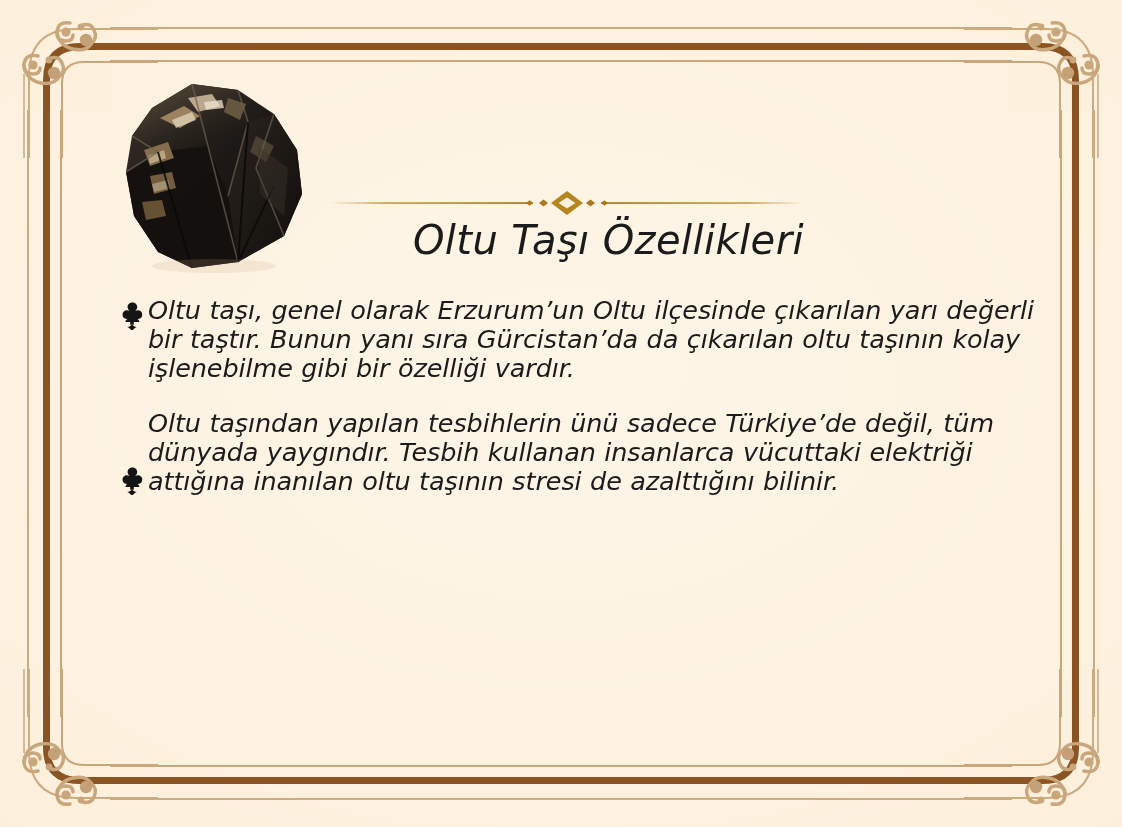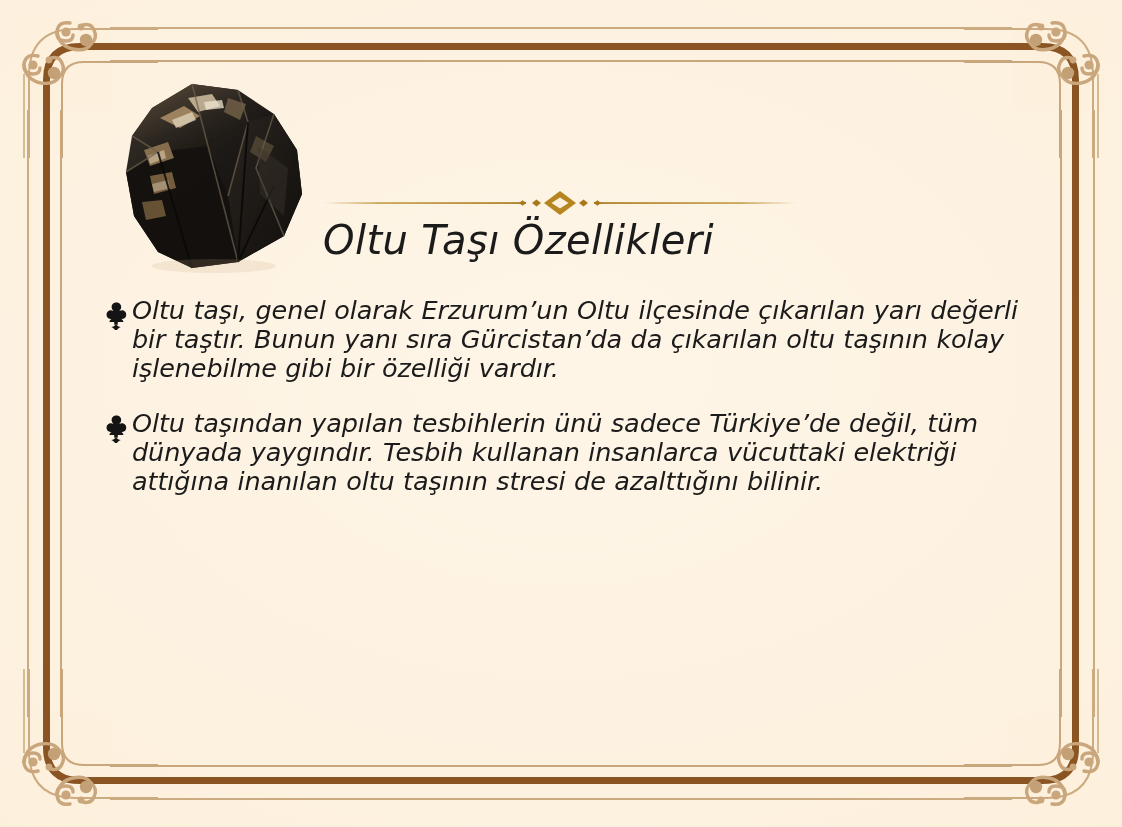--- a/index.html
+++ b/index.html
@@ -97,24 +97,24 @@
     left: 88px;
     top: 76px;
     width: 232px;
     height: 198px;
   }
   #stone-figure svg { display: block; width: 100%; height: 100%; }
 
   
   #title-block {
     position: absolute;
-    left: 323px;
+    left: 330px;
     top: 190px;
     width: 474px;
-    text-align: left;
+    text-align: right;
   }
   #divider {
     position: relative;
     height: 26px;
     width: 100%;
   }
   #divider svg { display: block; width: 100%; height: 26px; }
 
   #page-title {
     margin: 0;
@@ -124,30 +124,30 @@
     font-size: 40px;
     line-height: 48px;
     letter-spacing: 0.4px;
     color: #1b1b1b;
     white-space: nowrap;
   }
 
   
   #bullet-list {
     position: absolute;
-    left: 100px;
+    left: 116px;
     top: 296px;
     width: 952px;
   }
   .bullet-row {
     display: flex;
     align-items: flex-start;
     margin-bottom: 26px;
   }
-  .bullet-row:last-child { margin-bottom: 0; }
+  .bullet-row:last-child { margin-bottom: 0; align-items: flex-end; }
 
   .bullet-icon {
     flex: 0 0 auto;
     width: 32px;
     height: 30px;
     margin-top: 5px;
     color: #141414;
   }
   .bullet-icon svg { display: block; width: 100%; height: 100%; }
 

